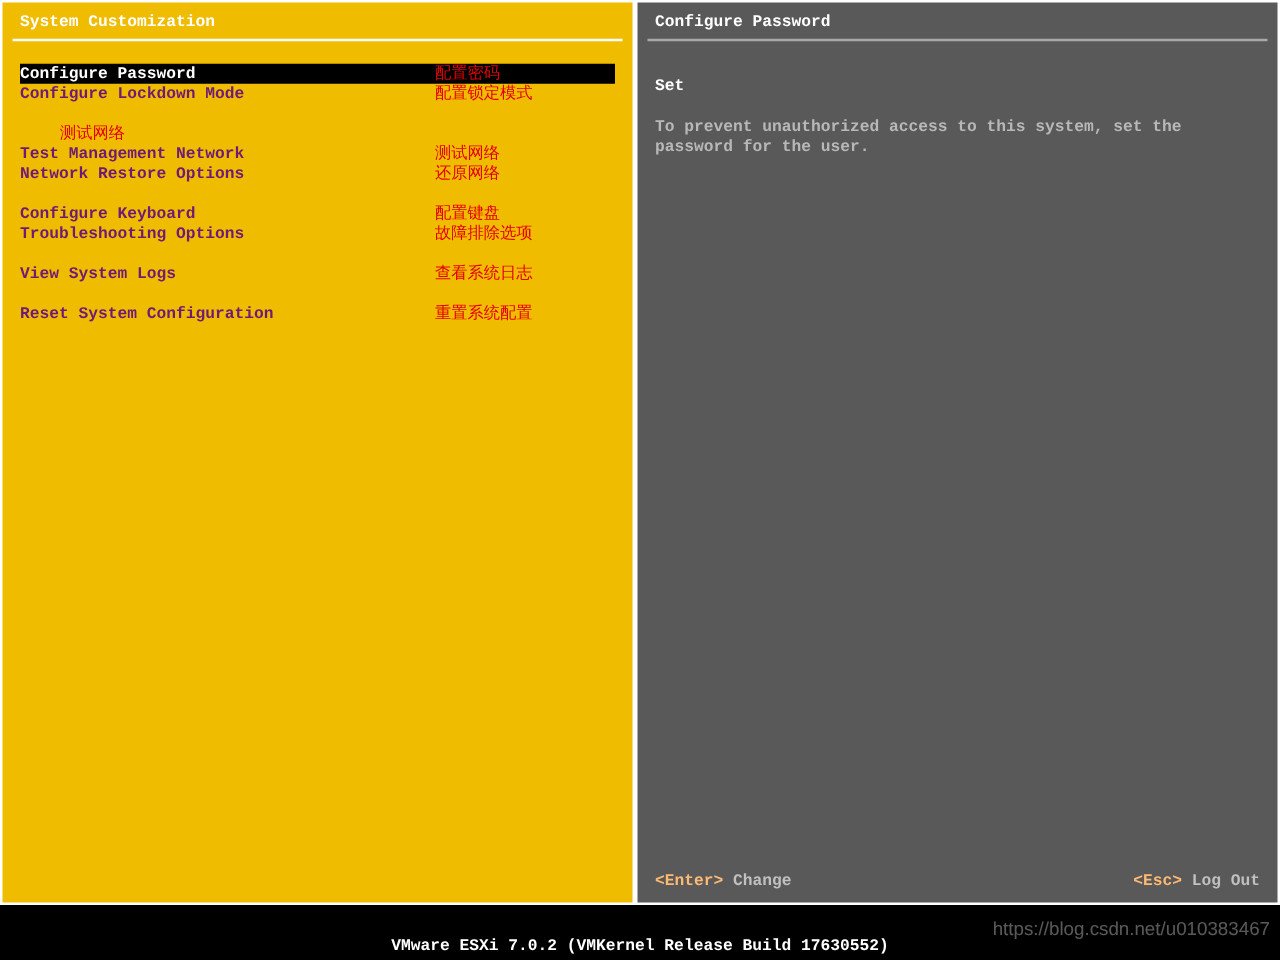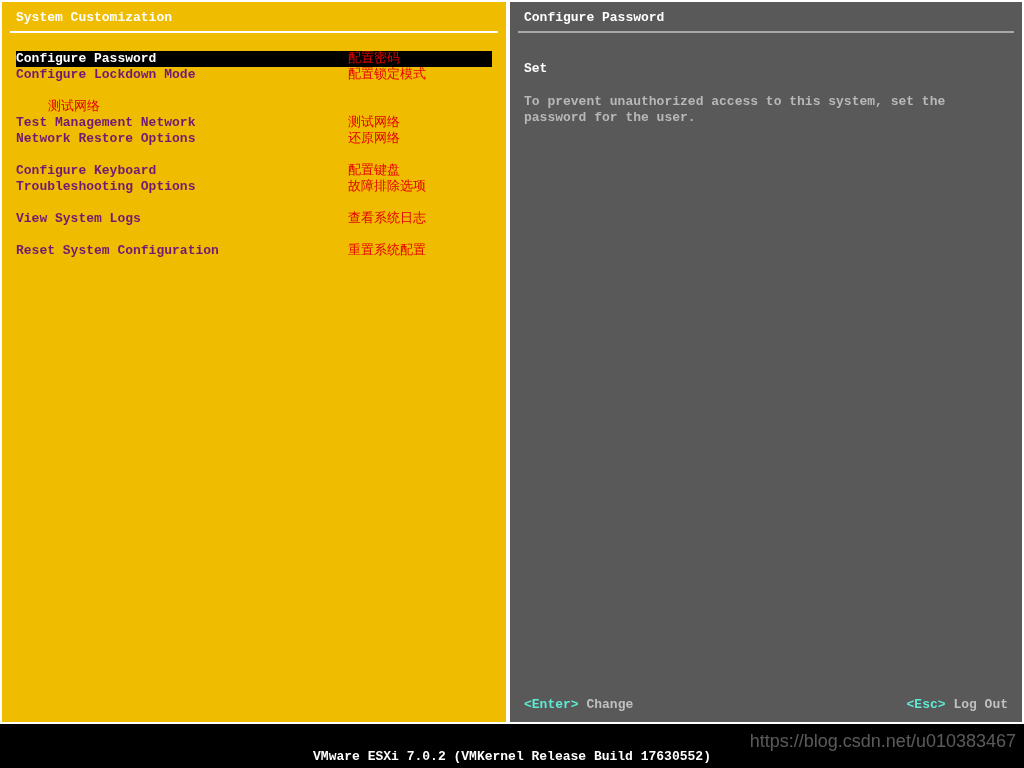--- a/index.html
+++ b/index.html
@@ -77,36 +77,36 @@
     margin-bottom: 18px;
   }
   .detail-body { color: #b8b8b8; line-height: 16px; }
   .keybar {
     position: absolute;
     bottom: 10px; left: 0; right: 0;
     display: flex; justify-content: space-between;
     padding: 0 14px;
     color: #c0c0c0;
   }
-  .keybar .key { color: #5eead4; }
+  .keybar .key { color: #fdba74; }
   .statusbar {
     height: 22px;
     background: #000;
     color: #fff;
     text-align: center;
     line-height: 22px;
     position: relative;
     margin-top: 22px;
   }
   .watermark {
     position: absolute;
     right: 8px; bottom: 16px;
     color: rgba(255,255,255,0.35);
     font-family: Arial, sans-serif;
-    font-size: 18px;
+    font-size: 15px;
     font-weight: normal;
     pointer-events: none;
   }
 </style>
 </head>
 <body>
 
 <div class="screen">
   <div class="panes">
 

